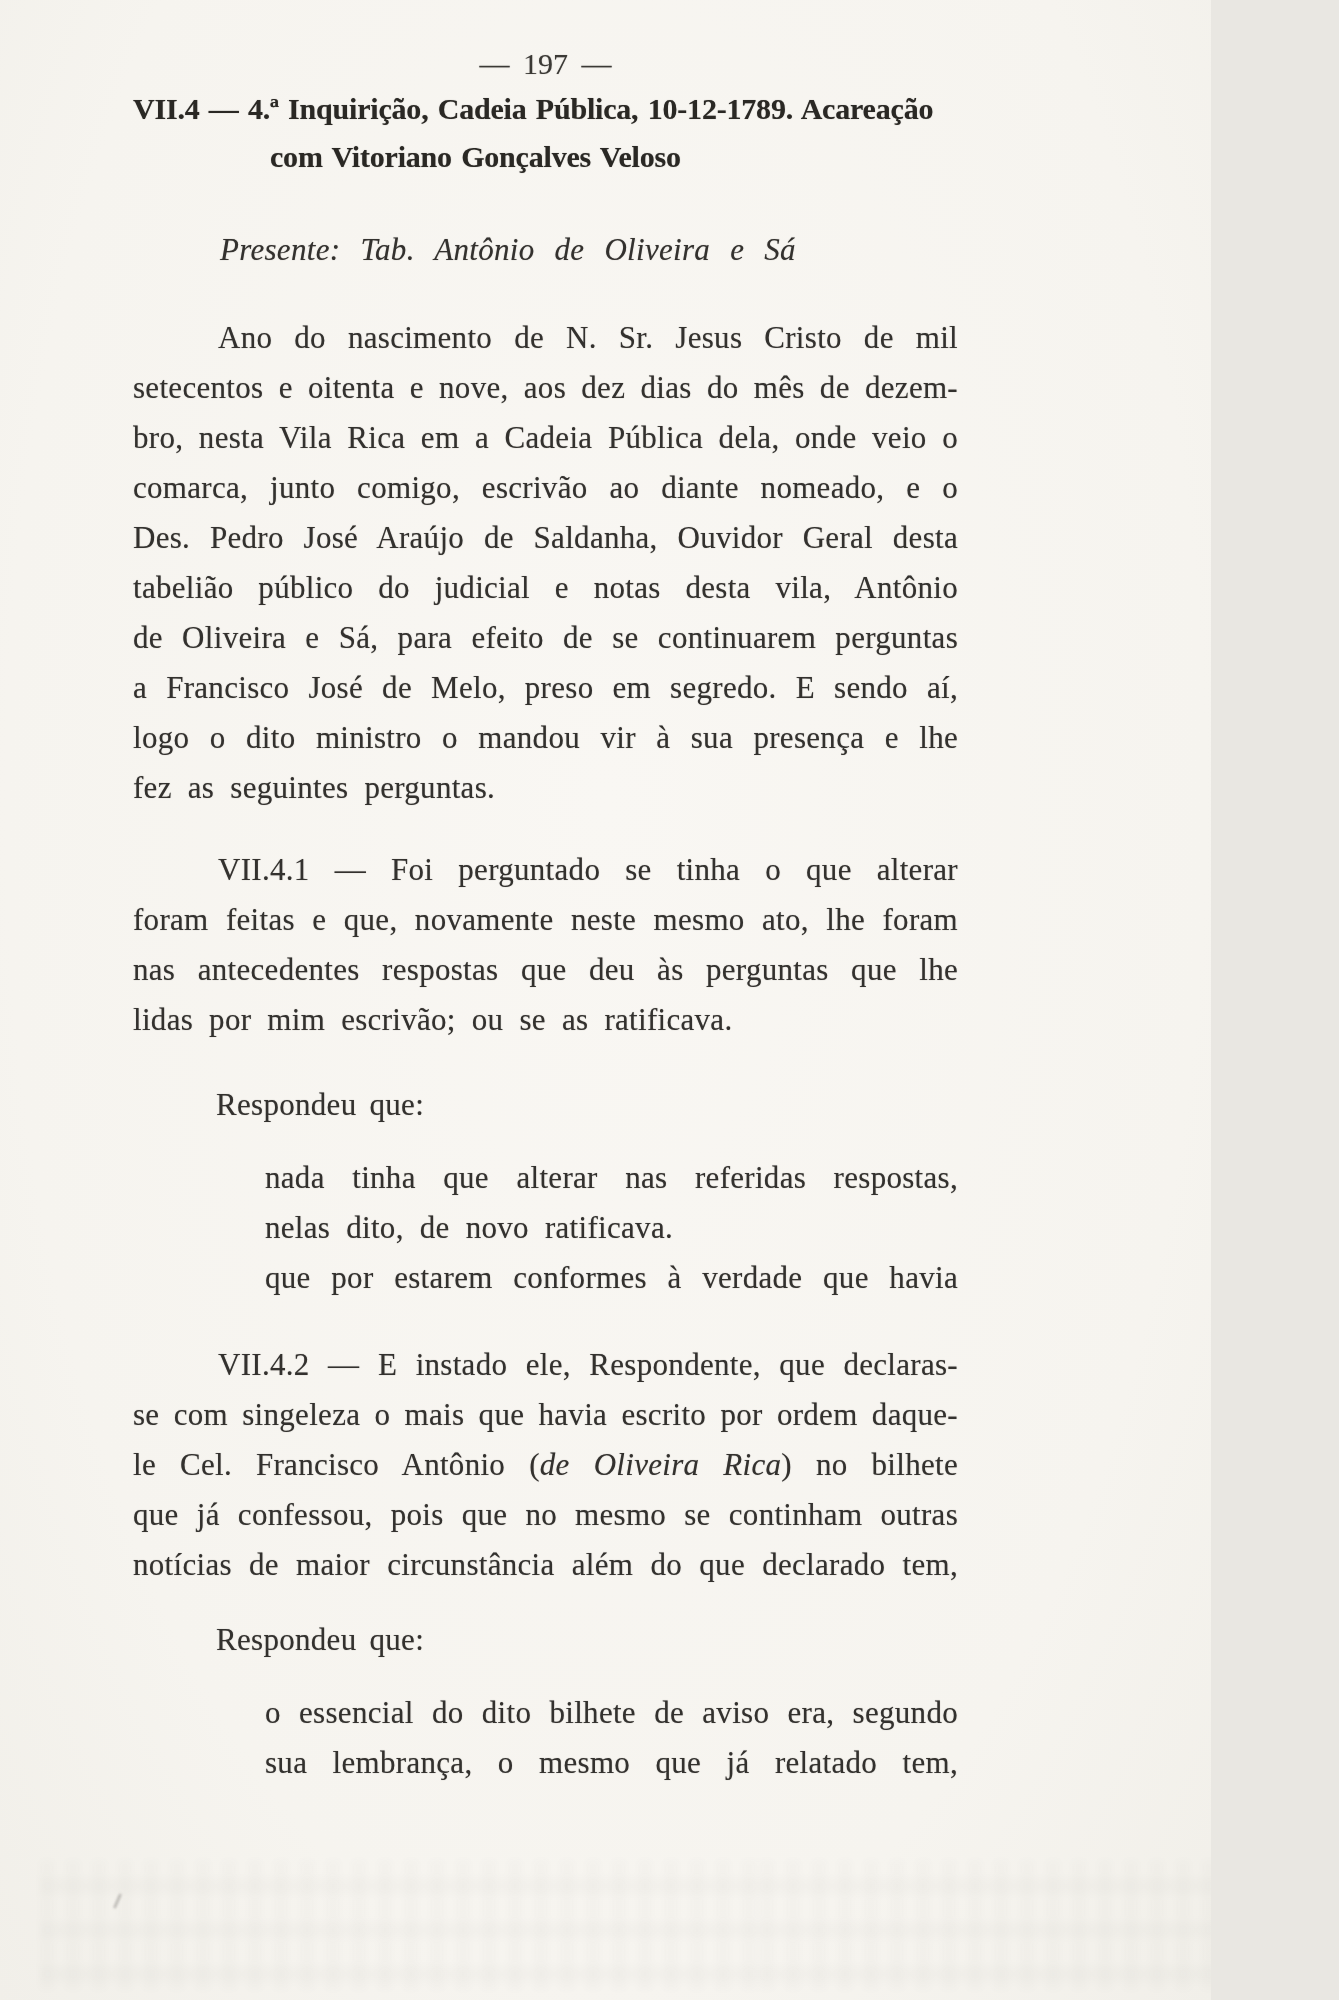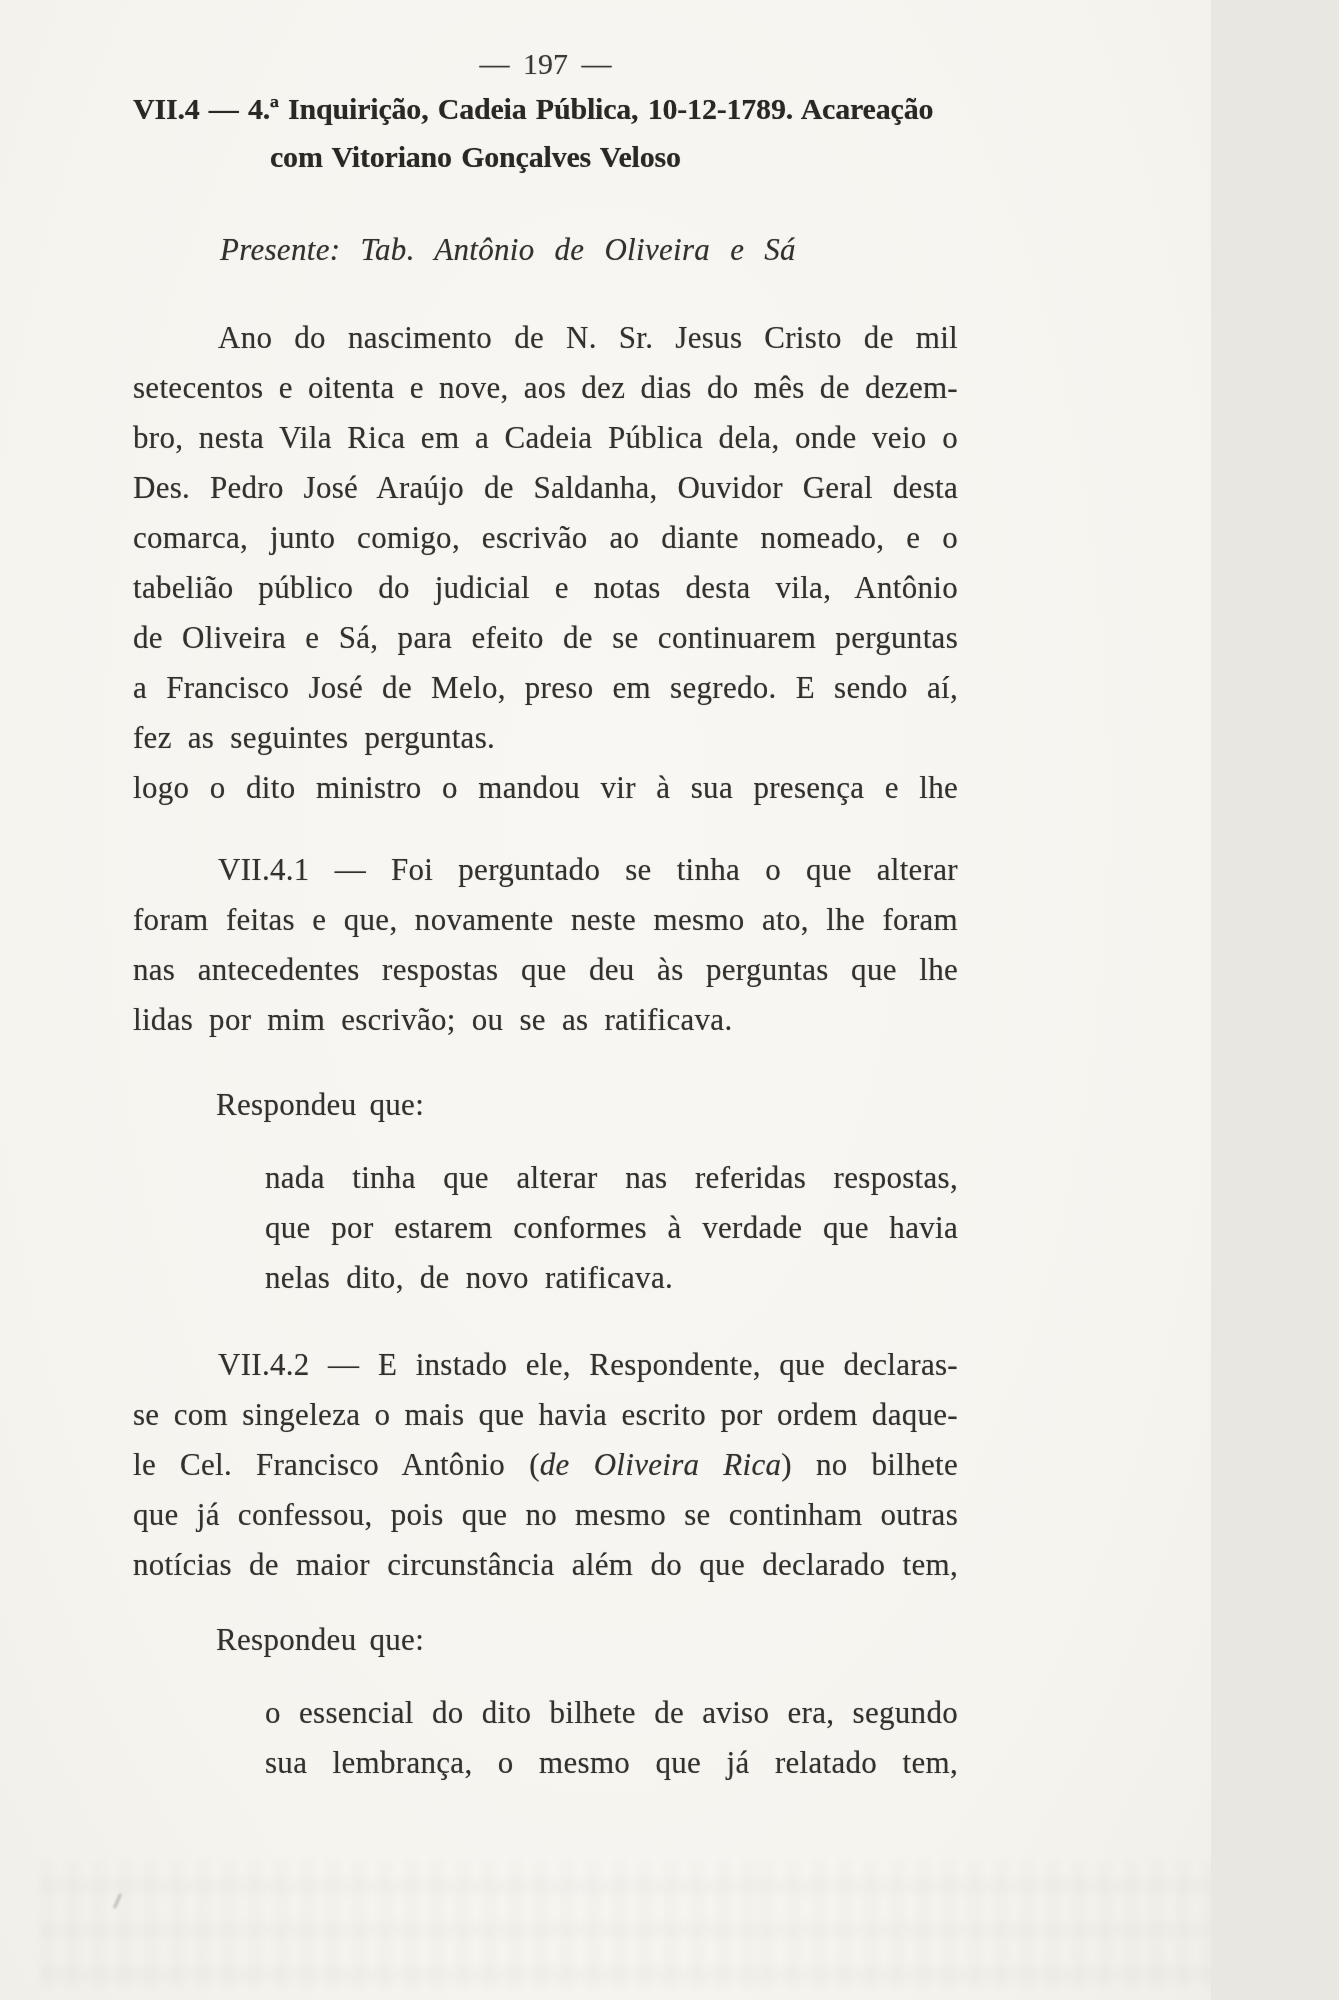--- a/index.html
+++ b/index.html
@@ -110,39 +110,39 @@
       <div class="hl hl2">com Vitoriano Gonçalves Veloso</div>
     </div>
 
     <div class="presente">Presente: Tab. Antônio de Oliveira e Sá</div>
 
     <div class="blocks">
         <div class="b0 para">
           <div class="ln ind">Ano do nascimento de N. Sr. Jesus Cristo de mil</div>
           <div class="ln">setecentos e oitenta e nove, aos dez dias do mês de dezem-</div>
           <div class="ln">bro, nesta Vila Rica em a Cadeia Pública dela, onde veio o</div>
+          <div class="ln">comarca, junto comigo, escrivão ao diante nomeado, e o</div>
           <div class="ln">Des. Pedro José Araújo de Saldanha, Ouvidor Geral desta</div>
-          <div class="ln">comarca, junto comigo, escrivão ao diante nomeado, e o</div>
           <div class="ln">tabelião público do judicial e notas desta vila, Antônio</div>
           <div class="ln">de Oliveira e Sá, para efeito de se continuarem perguntas</div>
           <div class="ln">a Francisco José de Melo, preso em segredo.  E sendo aí,</div>
+          <div class="ln">logo o dito ministro o mandou vir à sua presença e lhe</div>
           <div class="ln noj">fez as seguintes perguntas.</div>
-          <div class="ln">logo o dito ministro o mandou vir à sua presença e lhe</div>
         </div>
         <div class="b1 para">
           <div class="ln ind">VII.4.1 — Foi perguntado se tinha o que alterar</div>
           <div class="ln">foram feitas e que, novamente neste mesmo ato, lhe foram</div>
           <div class="ln">nas antecedentes respostas que deu às perguntas que lhe</div>
           <div class="ln noj">lidas por mim escrivão; ou se as ratificava.</div>
         </div>
         <div class="b2 label">Respondeu que:</div>
         <div class="b3 resp">
           <div class="ln">nada tinha que alterar nas referidas respostas,</div>
+          <div class="ln noj">nelas dito, de novo ratificava.</div>
           <div class="ln">que por estarem conformes à verdade que havia</div>
-          <div class="ln noj">nelas dito, de novo ratificava.</div>
         </div>
         <div class="b4 para">
           <div class="ln ind">VII.4.2 — E instado ele, Respondente, que declaras-</div>
           <div class="ln">se com singeleza o mais que havia escrito por ordem daque-</div>
           <div class="ln"><span class="">le Cel. Francisco Antônio (</span><span class="it">de Oliveira Rica</span><span class="">) no bilhete</span></div>
           <div class="ln">que já confessou, pois que no mesmo se continham outras</div>
           <div class="ln">notícias de maior circunstância além do que declarado tem,</div>
         </div>
         <div class="b5 label">Respondeu que:</div>
         <div class="b6 resp">

